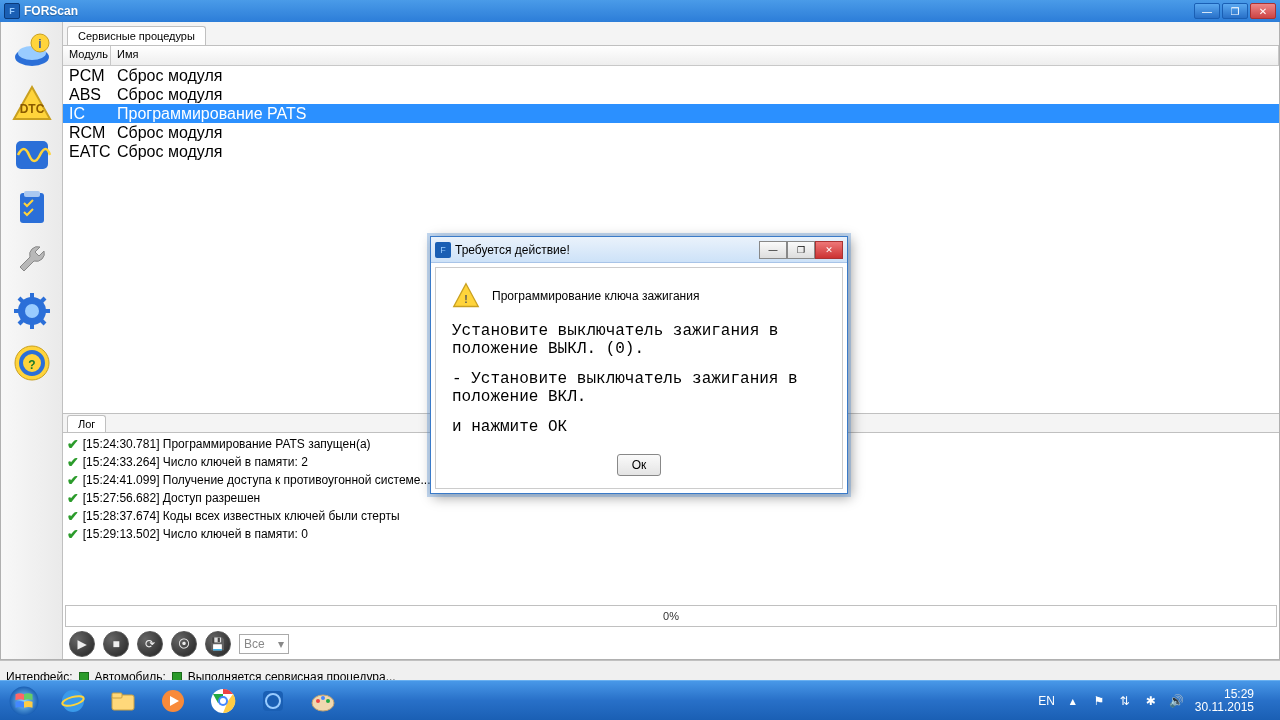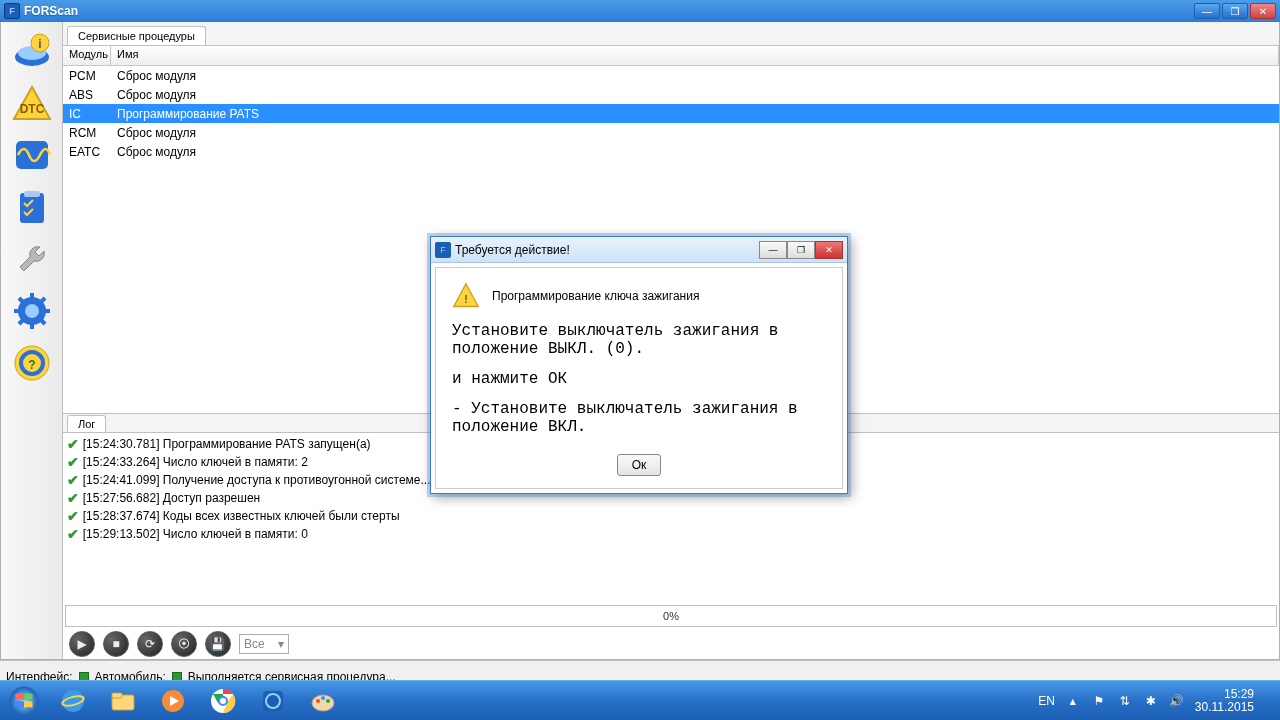--- a/index.html
+++ b/index.html
@@ -27,21 +27,21 @@
 
 .tbl-head { height: 20px; display:flex; border-bottom:1px solid #c8c8c8; background:linear-gradient(#fff,#eee);}
 .th { padding: 2px 6px; border-right:1px solid #c8c8c8; font-size:11px;}
 .th.mod { width: 48px; }
 .th.name { flex:1; }
 
 
 .tbl-body { flex: 0 0 auto; }
 .tr { display:flex; height: 19px; align-items:center; cursor:pointer;}
 .tr.sel { background:#2b90ff; color:#fff; }
-.td { padding: 0 6px; font-size:12px;}
+.td { padding: 0 6px; font-size:16px;}
 .td.mod { width:48px;}
 .td.name { flex:1;}
 
 .spacer { flex:1; }
 
 
 .log-tab-row { height:20px; display:flex; align-items:flex-end; border-top:1px solid #c0c0c0; border-bottom:1px solid #c0c0c0; background:#f4f4f4; padding-left:4px;}
 .log-tab { padding:2px 10px; border:1px solid #c0c0c0; border-bottom:none; background:#fff; border-radius:3px 3px 0 0; font-size:11px;}
 .log-body { height: 170px; overflow:auto; padding:2px 4px;}
 .log-line { display:flex; align-items:center; gap:4px; font-size:12px; line-height:18px;}
@@ -259,22 +259,22 @@
   <div class="modal-body">
     <div class="modal-row1">
       <svg class="warn-ico" viewBox="0 0 32 32">
           <polygon points="16,2 30,28 2,28" fill="#ffd43b" stroke="#c9a020" stroke-width="1.5"></polygon>
           <text x="16" y="24" text-anchor="middle" font-size="18" font-weight="bold" fill="#555">!</text>
         </svg>
       <span>Программирование ключа зажигания</span>
     </div>
     <div class="modal-text">
       <p>Установите выключатель зажигания в положение ВЫКЛ. (0).</p>
+      <p>- Установите выключатель зажигания в положение ВКЛ.</p>
       <p>и нажмите ОК</p>
-      <p>- Установите выключатель зажигания в положение ВКЛ.</p>
     </div>
     <div class="modal-footer">
       <button class="ok-btn">Ок</button>
     </div>
   </div>
 </div>
 
 <div class="taskbar">
   <div class="start-orb">
     <svg viewBox="0 0 40 40">

